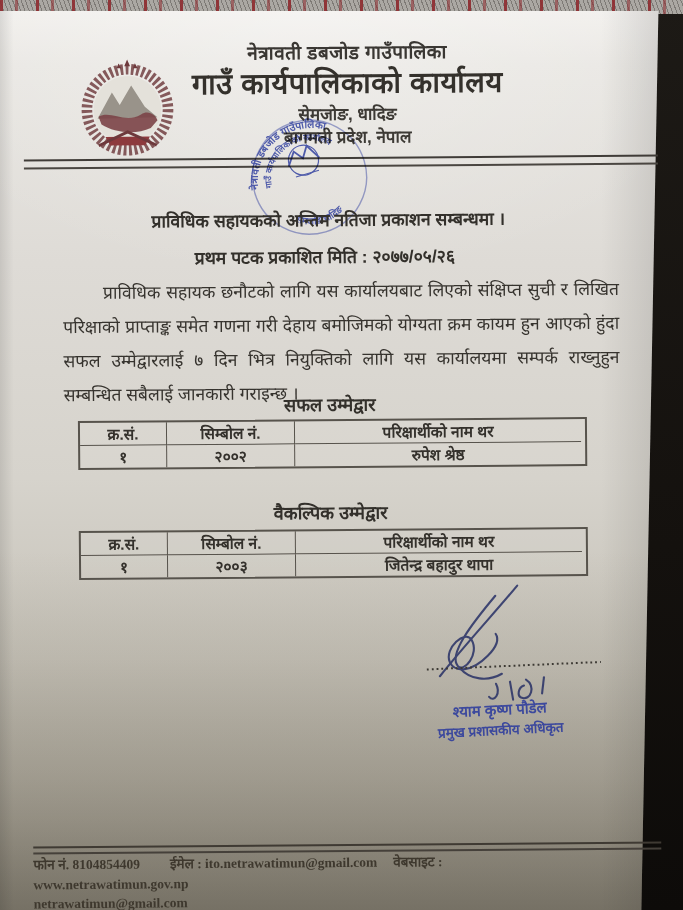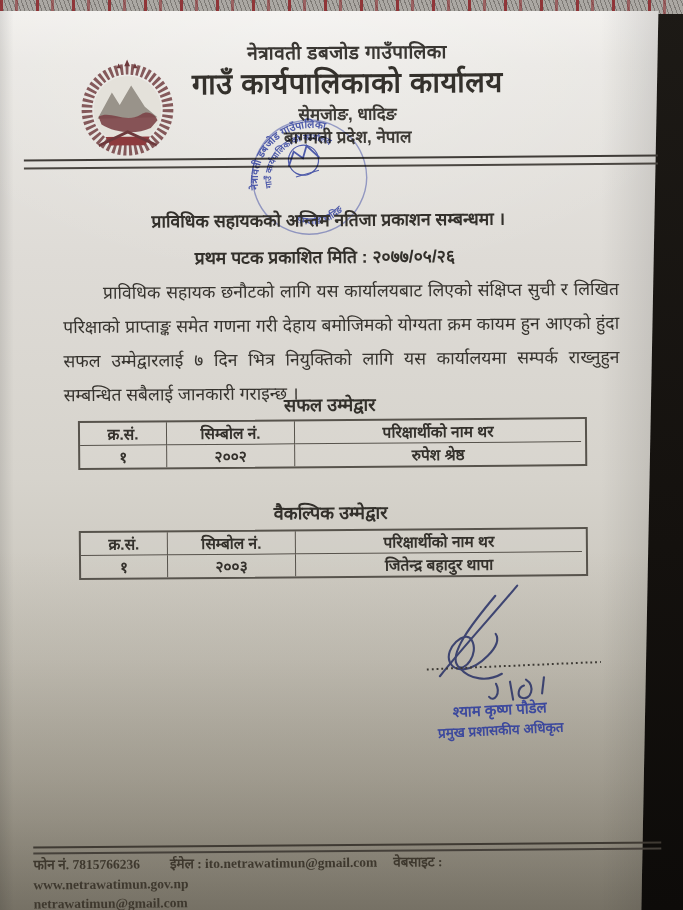--- a/index.html
+++ b/index.html
@@ -188,21 +188,21 @@
     <div class="sig-stamp-text">
       <div class="sig-name">श्याम कृष्ण पौडेल</div>
       <div class="sig-title">प्रमुख प्रशासकीय अधिकृत</div>
     </div>
 
     <div class="footer-rule"></div>
     <div class="footer">
       <div class="f-line1">
         <span class="f-phone">
           <span>फोन नं.</span>
-          <span>7815766236</span>
+          <span>8104854409</span>
         </span>
         <span class="f-email">
           <span>ईमेल :</span>
           <span>ito.netrawatimun@gmail.com</span>
         </span>
         <span class="f-web-label">वेबसाइट :</span>
       </div>
       <div class="f-line2">www.netrawatimun.gov.np</div>
       <div class="f-line3">netrawatimun@gmail.com</div>
     </div>

